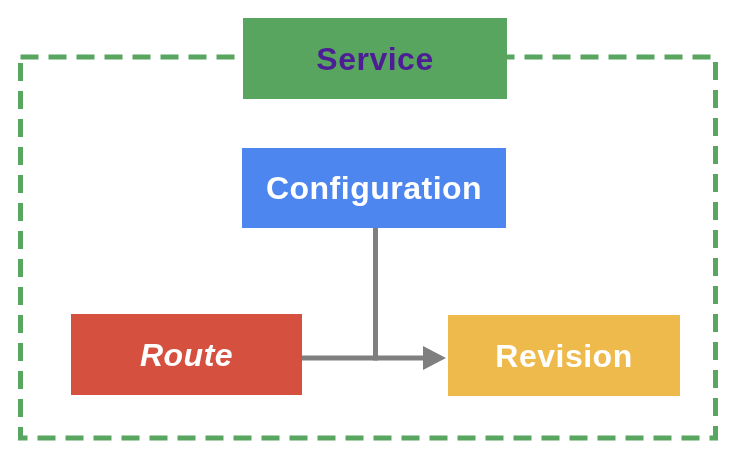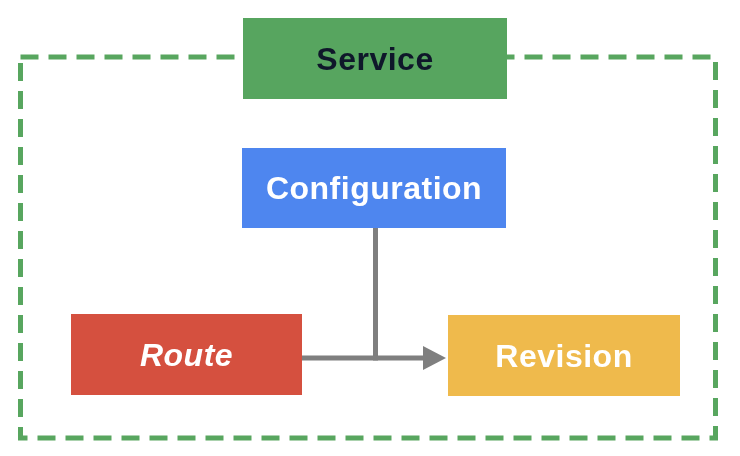--- a/index.html
+++ b/index.html
@@ -50,21 +50,21 @@
 
     <rect x="20.5" y="57" width="695" height="381" fill="none" stroke-width="5" stroke-dasharray="18 10" stroke="#58A65F"></rect>
 
     <line x1="375.5" y1="227" x2="375.5" y2="360.5" stroke-width="5" stroke="#7F7F7F"></line>
 
     <line x1="302" y1="358" x2="424" y2="358" stroke-width="5" stroke="#7F7F7F"></line>
 
     <path d="M423,346 L423,370 L446,358 Z" fill="#7F7F7F"></path>
   </svg>
 
-  <div class="node node-service" style="background-color: rgb(87, 165, 95); color: #0f172a; justify-content: center;">
+  <div class="node node-service" style="background-color: rgb(87, 165, 95); color: #4c1d95; justify-content: center;">
     <span class="node-label">Service</span>
   </div>
 
   <div class="node node-configuration" style="background-color: rgb(78, 134, 239); color: rgb(255, 255, 255);">
     <span class="node-label">Configuration</span>
   </div>
 
   <div class="node node-route" style="background-color: rgb(213, 80, 63); color: rgb(255, 255, 255);">
     <span class="node-label">Route</span>
   </div>

